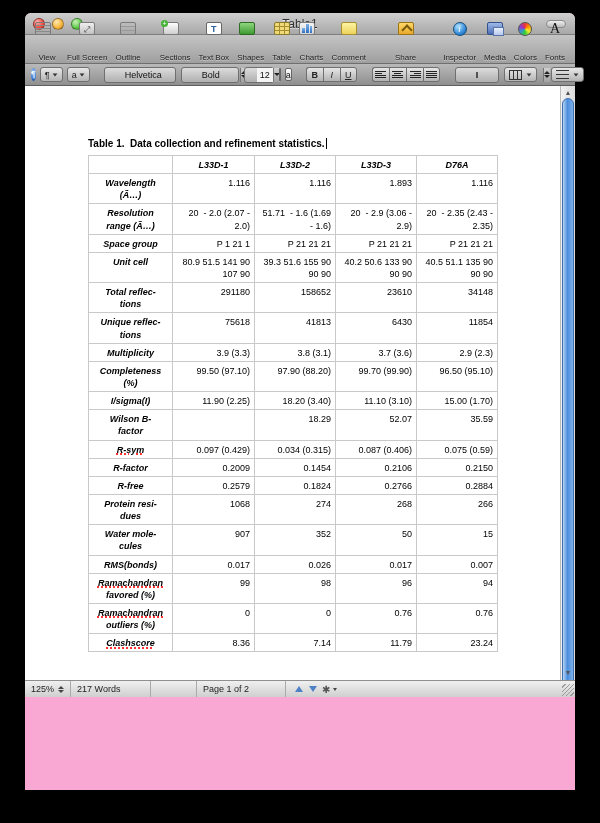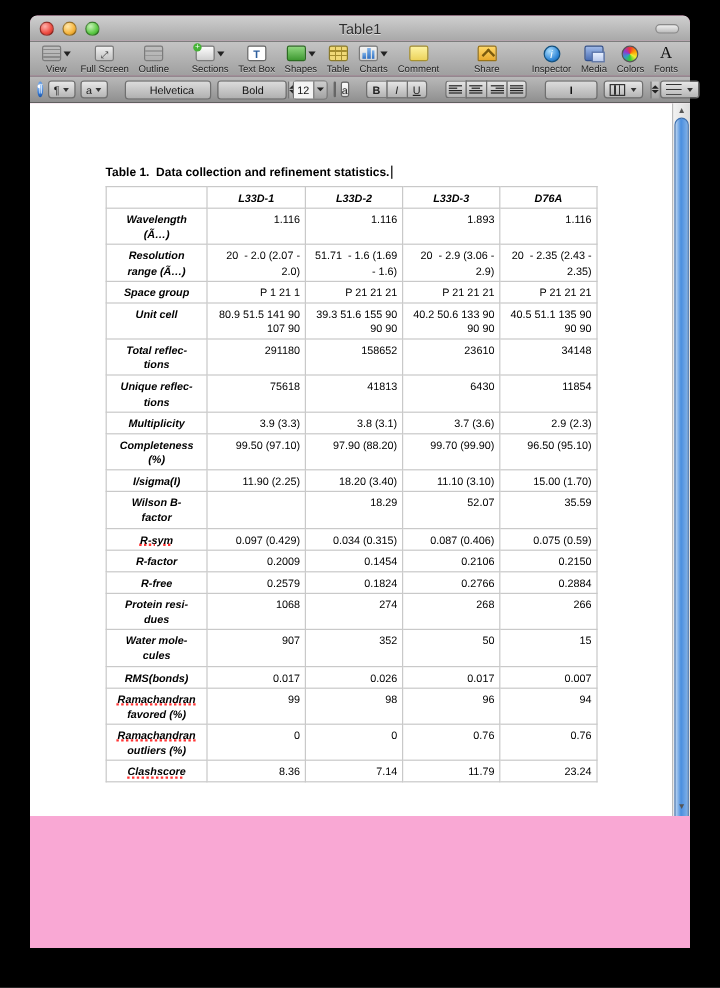--- a/index.html
+++ b/index.html
@@ -24,21 +24,21 @@
                text-shadow:0 1px 0 rgba(255,255,255,.6); }
   .pill { position:absolute; right:9px; top:7px; width:20px; height:8px; border-radius:4px;
           background:linear-gradient(#efefef,#bdbdbd); border:1px solid #8a8a8a; }
 
   
   .toolbar { height:29px; background:linear-gradient(#c4c4c4,#9f9f9f);
              border-bottom:1px solid #6f6f6f;
              display:flex; align-items:flex-end; padding:0 6px 1px 6px; }
   .tb-item { display:flex; flex-direction:column; align-items:center; margin:0 4px; cursor:default; }
   .tb-iconrow { display:flex; align-items:center; height:15px; }
-  .tb-label { font-size:8px; color:#1d1d1d; margin-top:1px; white-space:nowrap;
+  .tb-label { font-size:8px; color:#1d1d1d; margin-top:17px; white-space:nowrap;
               text-shadow:0 1px 0 rgba(255,255,255,.45); }
   .caret { width:0; height:0; border-left:3px solid transparent; border-right:3px solid transparent;
            border-top:4px solid #222; margin-left:2px; }
   .gap-a { width:22px; } .gap-b { width:42px; } .gap-c { width:38px; }
   .ic { width:16px; height:13px; border-radius:2px; position:relative;
         font-size:9px; line-height:13px; text-align:center; }
   .ic-view { background:linear-gradient(#fbfbfb,#cfcfcf); border:1px solid #7b7b7b;
              background-image:repeating-linear-gradient(#0000 0 2px,#8a8a8a 2px 3px); }
   .ic-fullscreen { background:linear-gradient(#efefef,#c2c2c2); border:1px solid #7b7b7b; color:#333; font-size:8px; }
   .ic-outline { background:linear-gradient(#fdfdfd,#d8d8d8); border:1px solid #7b7b7b;
@@ -82,21 +82,21 @@
             padding:0 4px; margin-right:4px; }
   .fb-btn .caret { border-top-color:#333; transform:scale(.8); }
   .fb-select { height:16px; border:1px solid #6f6f6f; border-radius:3px; display:flex;
                align-items:center; font-size:9px; color:#111;
                background:linear-gradient(#dcdcdc,#b0b0b0); margin-right:5px; }
   .fb-select .txt { padding:0 20px; }
   .stepper { width:11px; height:100%; border-left:1px solid #777; display:flex; flex-direction:column;
              align-items:center; justify-content:center; gap:1px; background:linear-gradient(#cfcfcf,#a3a3a3); }
   .stepper i { width:0; height:0; border-left:3px solid transparent; border-right:3px solid transparent; }
   .stepper .up { border-bottom:3px solid #222; } .stepper .dn { border-top:3px solid #222; }
-  .fb-size { width:30px; } .fb-size .txt { flex:1; background:#f4f4f4; height:100%; line-height:14px; padding:0 3px; }
+  .fb-size { width:30px; } .fb-size .txt { flex:1; background:#f4f4f4; height:100%; line-height:14px; padding:0 3px;margin-left:12px; }
   .swatch { width:24px; height:13px; border:1px solid #666; border-radius:2px; margin-right:4px; }
   .swatch.black { background:#111; }
   .swatch.hl { background:linear-gradient(#fdfdfd,#d9d9d9); color:#222; font-size:9px;
                text-align:center; line-height:12px; }
   .fb-mini { width:17px; height:15px; background:linear-gradient(#e6e6e6,#b2b2b2); border:1px solid #6f6f6f;
              font-size:9px; color:#222; text-align:center; line-height:14px; }
   .grp { display:flex; margin-right:5px; } .grp .fb-mini { border-right-width:0; }
   .grp .fb-mini:first-child { border-radius:3px 0 0 3px; }
   .grp .fb-mini:last-child { border-right-width:1px; border-radius:0 3px 3px 0; }
   .al { display:flex; flex-direction:column; justify-content:center; gap:1px; padding:0 2px; }
@@ -516,13 +516,35 @@
         </tbody>
     </table>
 
     <div class="vscroll">
       <div class="scr-arrow scr-up">▲</div>
       <div class="thumb"></div>
       <div class="scr-arrow scr-dn">▼</div>
     </div>
   </div>
 
+  <div class="statusbar">
+    <div class="sb-seg">
+      <span>125%</span>
+      <span class="sb-stepper">
+          <i class="up"></i>
+          <i class="dn"></i>
+        </span>
+    </div>
+    <div class="sb-seg" style="width:80px">
+      <span>217 Words</span>
+    </div>
+    <div class="sb-seg sb-page" style="border-left:1px solid #aaa; margin-left:45px;">
+      <span>Page 1 of 2</span>
+    </div>
+    <div class="sb-seg" style="border-right:none">
+      <div class="tri up"></div>
+      <div class="tri down"></div>
+      <span class="gear">✱</span>
+      <div class="sb-caret"></div>
+    </div>
+    <div class="grip"></div>
+  </div>
 </div>
 
 </body></html>

